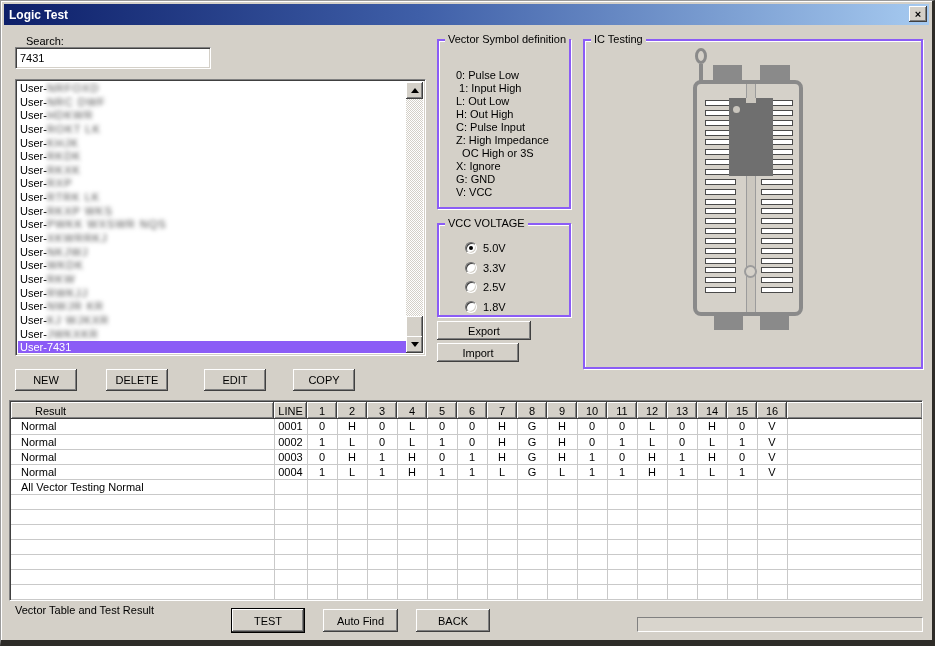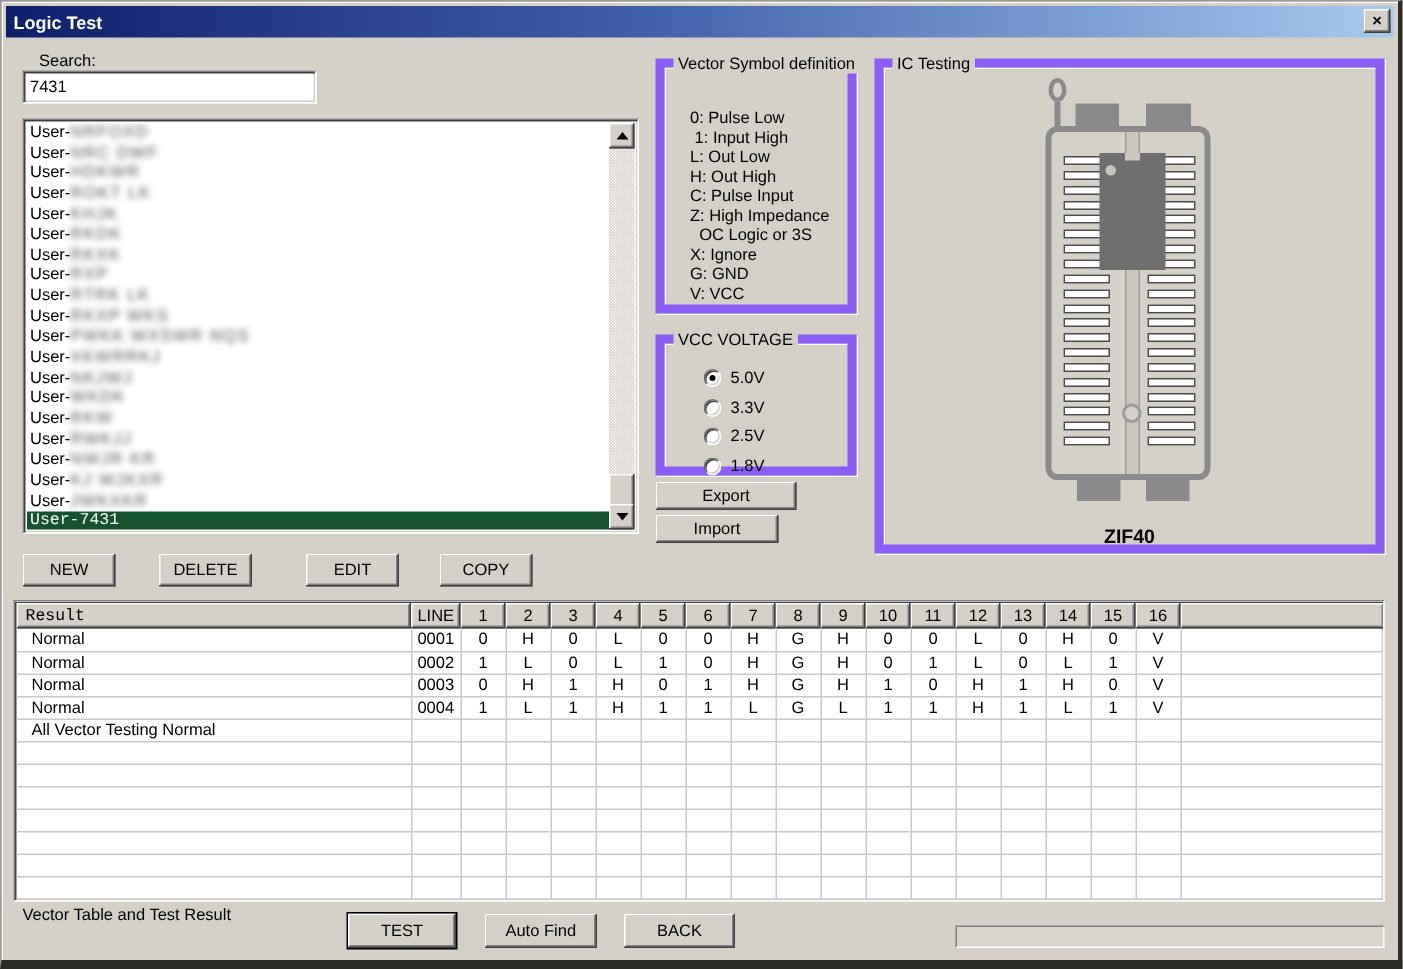--- a/index.html
+++ b/index.html
@@ -31,41 +31,41 @@
     font:11px "Liberation Sans",sans-serif;padding:2px 4px;outline:none;
   }
   .listbox{
     position:absolute;left:14px;top:78px;width:411px;height:277px;background:#fff;
     border:1px solid;border-color:#808080 #fff #fff #808080;
     box-shadow:inset 1px 1px 0 #404040,inset -1px -1px 0 #d4d0c8;
   }
   .list-items{position:absolute;left:2px;top:2px;right:19px;bottom:2px;overflow:hidden;}
   .list-item{height:13.65px;line-height:13.6px;padding-left:2px;white-space:nowrap;cursor:default;}
   .list-item .masked{filter:blur(2.2px);color:#4d4d4d;letter-spacing:1px;}
-  .list-item.selected{background:#14532d;color:#fff;font-family:Liberation Mono, monospace;}
+  .list-item.selected{background:#8b5cf6;color:#fff;}
   .vscroll{position:absolute;right:2px;top:2px;bottom:2px;width:17px;
     background-color:#d4d0c8;
     background-image:linear-gradient(45deg,#fff 25%,transparent 25%,transparent 75%,#fff 75%),
                      linear-gradient(45deg,#fff 25%,transparent 25%,transparent 75%,#fff 75%);
     background-size:2px 2px;background-position:0 0,1px 1px;}
   .sb-btn{position:absolute;left:0;width:17px;height:17px;background:#d4d0c8;
     box-shadow:inset -1px -1px 0 #404040,inset 1px 1px 0 #fff,inset -2px -2px 0 #808080;
     display:flex;align-items:center;justify-content:center;}
   .sb-up{top:0;} .sb-down{bottom:0;}
   .sb-thumb{position:absolute;left:0;top:234px;width:17px;height:22px;background:#d4d0c8;
     box-shadow:inset -1px -1px 0 #404040,inset 1px 1px 0 #fff,inset -2px -2px 0 #808080;}
   .arr-up{width:0;height:0;border-left:4px solid transparent;border-right:4px solid transparent;border-bottom:5px solid #000;}
   .arr-down{width:0;height:0;border-left:4px solid transparent;border-right:4px solid transparent;border-top:5px solid #000;}
   .btn{
     position:absolute;background:#d4d0c8;border:none;padding:0;
     font:11px "Liberation Sans",sans-serif;color:#000;cursor:default;
     box-shadow:inset -1px -1px 0 #404040,inset 1px 1px 0 #fff,inset -2px -2px 0 #808080;
   }
   .btn-default{border:1px solid #000;}
-  .groupbox{position:absolute;border:6px solid #8b5cf6;
+  .groupbox{position:absolute;border:2px solid #8b5cf6;
     box-shadow:inset 1px 1px 0 #fff,1px 1px 0 #fff;}
   .group-label{position:absolute;top:-8px;left:6px;background:#d4d0c8;padding:0 3px;font-size:11px;white-space:nowrap;}
   .sym-lines{position:absolute;left:17px;top:28px;}
   .sym-line{white-space:pre;line-height:13px;font-size:11px;}
   .radio-row{position:absolute;left:26px;display:flex;align-items:center;height:14px;}
   .radio{width:12px;height:12px;border-radius:50%;background:#fff;position:relative;
     border:1px solid;border-color:#6d6d6d #fff #fff #6d6d6d;
     box-shadow:inset 1px 1px 0 #404040,inset -1px -1px 0 #d4d0c8;}
   .radio .dot{display:none;position:absolute;left:3px;top:3px;width:4px;height:4px;border-radius:50%;background:#000;}
   .radio.checked .dot{display:block;}
@@ -90,21 +90,21 @@
   
   .table-wrap{position:absolute;left:8px;top:399px;width:914px;height:201px;background:#fff;
     border:1px solid;border-color:#808080 #fff #fff #808080;
     box-shadow:inset 1px 1px 0 #404040,inset -1px -1px 0 #d4d0c8;overflow:hidden;}
   table.vtab{border-collapse:collapse;table-layout:fixed;width:912px;margin:1px;}
   table.vtab th{
     height:17px;background:#d4d0c8;font-weight:normal;font-size:11px;padding:0;
     box-shadow:inset -1px -1px 0 #404040,inset 1px 1px 0 #fff,inset -2px -2px 0 #808080;
     text-align:center;overflow:hidden;white-space:nowrap;
   }
-  table.vtab th.c-result{text-align:left;padding-left:6px;font-family:Liberation Mono, monospace;}
+  table.vtab th.c-result{text-align:left;padding-left:24px;}
   table.vtab td{
     height:15px;font-size:11px;padding:0;text-align:center;overflow:hidden;white-space:nowrap;
     border-right:1px solid #c9c9c9;border-bottom:1px solid #c9c9c9;
   }
   table.vtab td.c-result{text-align:left;padding-left:10px;}
   table.vtab td.c-fill,table.vtab th.c-fill{border-right:none;}
   .footer-label{position:absolute;left:14px;top:603px;}
   .progress{position:absolute;left:636px;top:616px;width:286px;height:15px;background:#d9d5cd;
     border:1px solid;border-color:#808080 #fff #fff #808080;}
 </style>
@@ -164,21 +164,21 @@
 
   <div class="groupbox" style="left:436px;top:38px;width:134px;height:170px;">
     <span class="group-label">Vector Symbol definition</span>
     <div class="sym-lines">
         <div class="sym-line">0: Pulse Low</div>
         <div class="sym-line"> 1: Input High</div>
         <div class="sym-line">L: Out Low</div>
         <div class="sym-line">H: Out High</div>
         <div class="sym-line">C: Pulse Input</div>
         <div class="sym-line">Z: High Impedance</div>
-        <div class="sym-line">  OC Logic or 3S</div>
+        <div class="sym-line">  OC High or 3S</div>
         <div class="sym-line">X: Ignore</div>
         <div class="sym-line">G: GND</div>
         <div class="sym-line">V: VCC</div>
       </div>
   </div>
 
   <div class="groupbox" style="left:436px;top:222px;width:134px;height:94px;">
     <span class="group-label">VCC VOLTAGE</span>
     <div style="position:absolute;inset:0;">
         <div class="radio-row" style="top: 16px;">
@@ -256,21 +256,20 @@
           <div class="slot l" style="top: 236.3px;"></div>
           <div class="slot r" style="top: 236.3px;"></div>
           <div class="slot l" style="top: 246.15px;"></div>
           <div class="slot r" style="top: 246.15px;"></div>
         </div>
       <div class="chip">
         <div class="chip-notch"></div>
         <div class="chip-dot"></div>
       </div>
       <div class="hole"></div>
-      <div class="zif-label">ZIF40</div>
     </div>
   </div>
 
   <div class="table-wrap">
     <table class="vtab">
       <colgroup>
           <col style="width: 263px;">
           <col style="width: 33px;">
           <col style="width: 30px;">
           <col style="width: 30px;">

